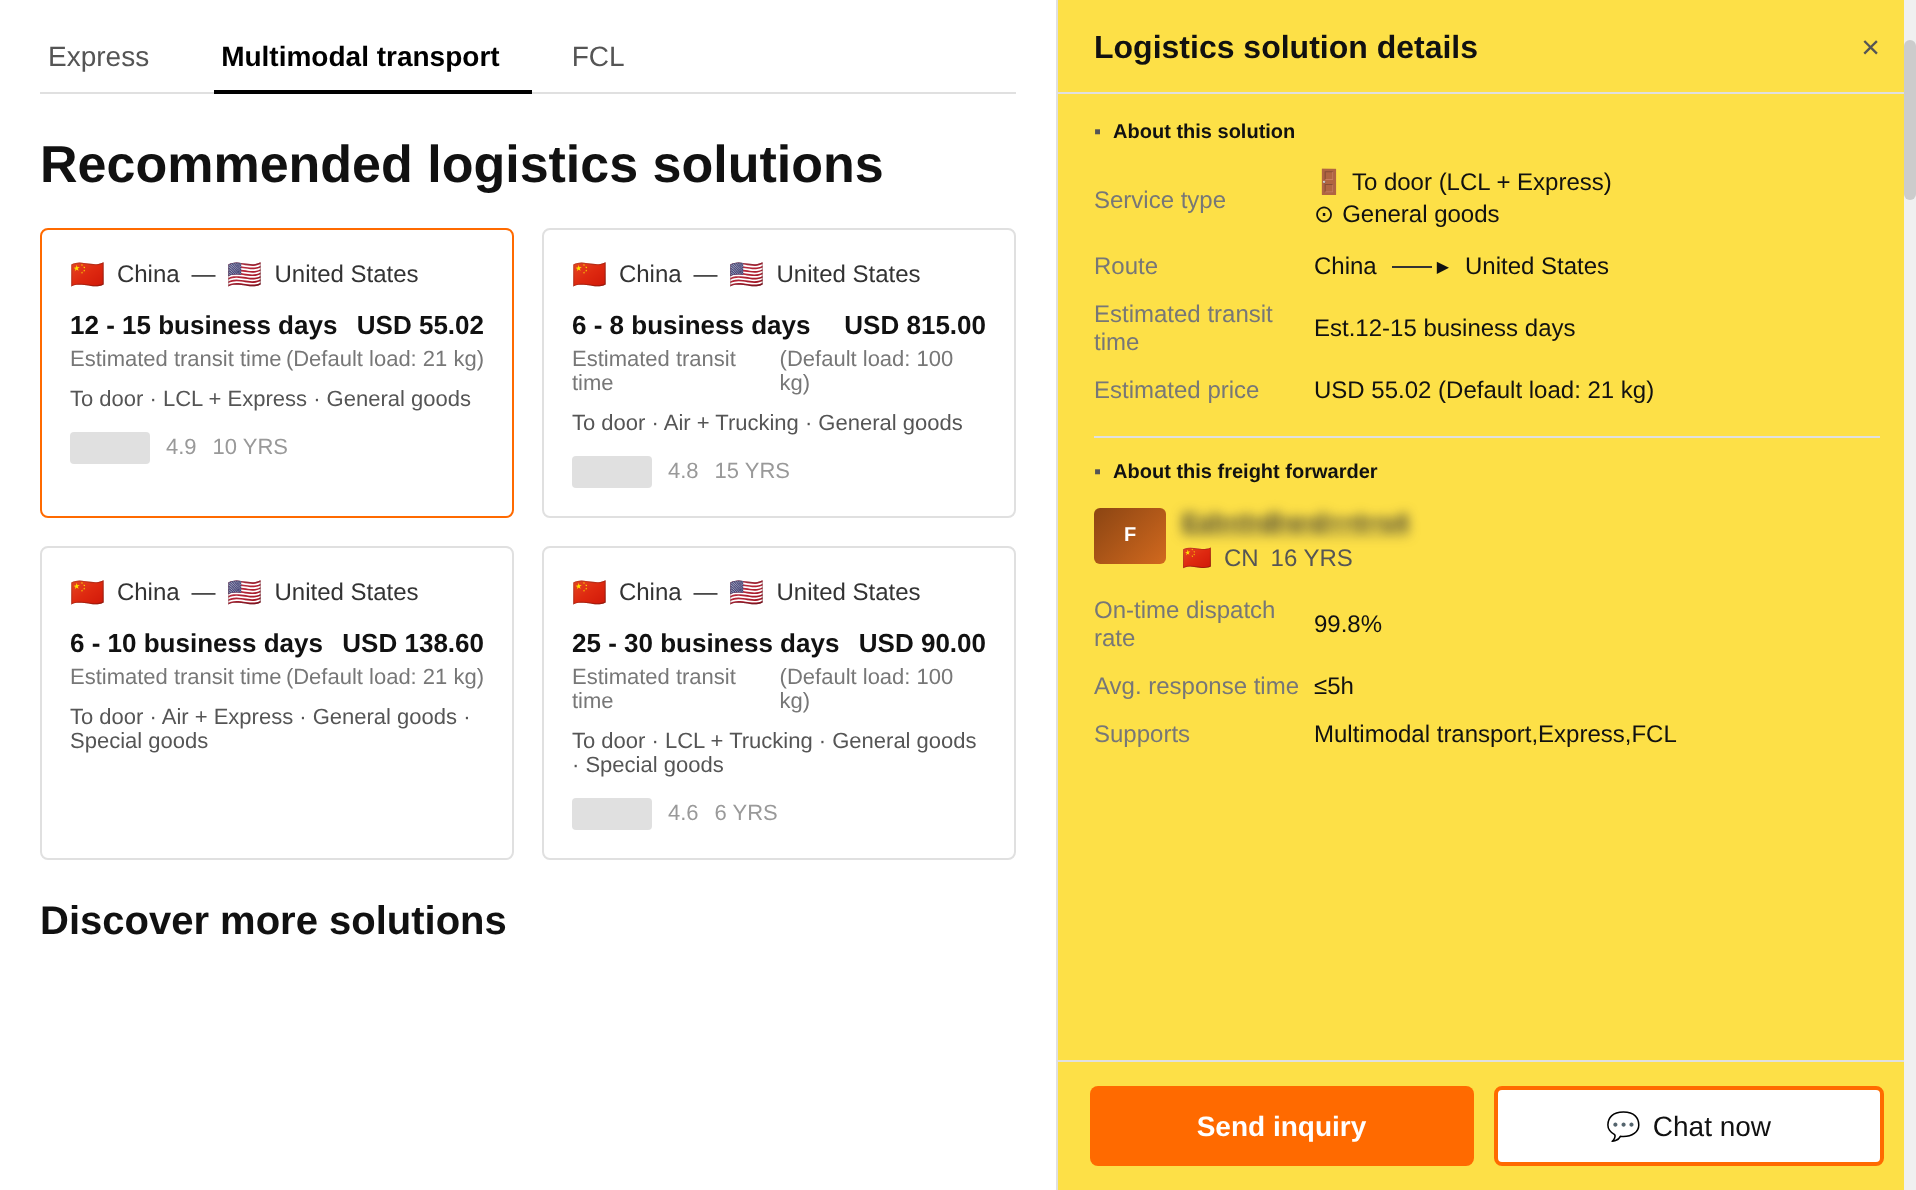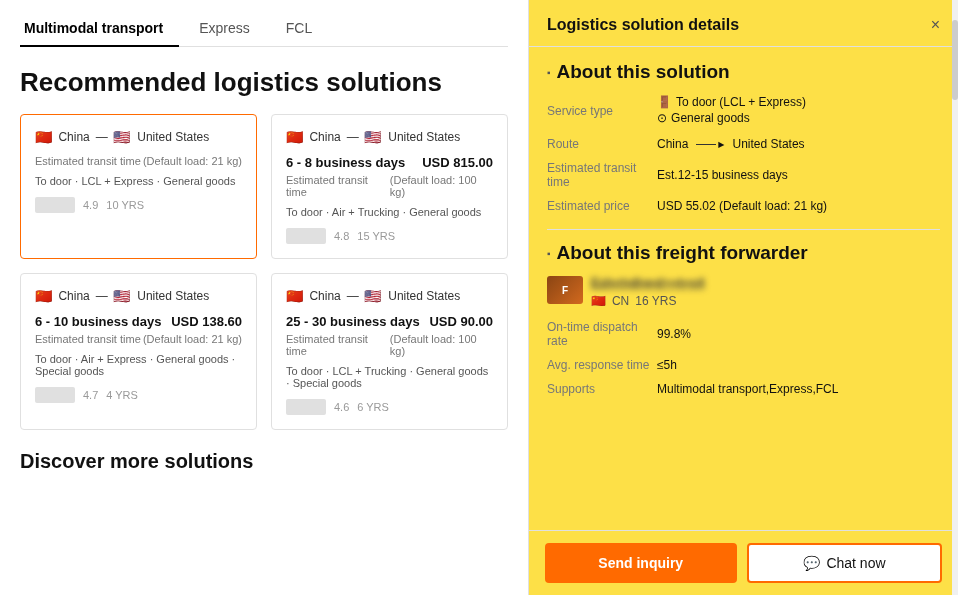--- a/index.html
+++ b/index.html
@@ -171,21 +171,21 @@
       line-height: 1;
     }
 
     .panel-body {
       flex: 1;
       overflow-y: auto;
       padding: 14px 18px;
     }
 
     .panel-section-title {
-      font-size: 19px;
+      font-size: 10px;
       font-weight: bold;
       color: #111;
       margin-bottom: 12px;
       display: flex;
       align-items: center;
       gap: 6px;
     }
 
     .panel-section-title::before {
       content: '▪';
@@ -337,37 +337,41 @@
       font-size: 12px;
       color: #333;
     }
   </style>
 </head>
 <body>
 
 <div class="main-content">
 
   <div class="tabs">
+    <div class="tab">Express</div>
     <div class="tab active">Multimodal transport</div>
-    <div class="tab">Express</div>
     <div class="tab">FCL</div>
   </div>
 
   <div class="section-title">Recommended logistics solutions</div>
 
   <div class="cards-grid">
 
     <div class="card active">
       <div class="card-route">
         <span class="flag">🇨🇳</span>
         <span>China</span>
         <span> — </span>
         <span class="flag">🇺🇸</span>
         <span>United States</span>
       </div>
+      <div class="card-main">
+        <span class="transit-time">12 - 15 business days</span>
+        <span class="price">USD 55.02</span>
+      </div>
       <div class="card-sub">
         <span>Estimated transit time</span>
         <span>(Default load: 21 kg)</span>
       </div>
       <div class="card-tags">To door · LCL + Express · General goods</div>
       <div class="card-footer">
         <span class="forwarder-logo"></span>
         <span>4.9</span>
         <span>10 YRS</span>
       </div>
@@ -407,25 +411,20 @@
       </div>
       <div class="card-main">
         <span class="transit-time">6 - 10 business days</span>
         <span class="price">USD 138.60</span>
       </div>
       <div class="card-sub">
         <span>Estimated transit time</span>
         <span>(Default load: 21 kg)</span>
       </div>
       <div class="card-tags">To door · Air + Express · General goods · Special goods</div>
-      <div class="card-footer">
-        <span class="forwarder-logo"></span>
-        <span>4.7</span>
-        <span>4 YRS</span>
-      </div>
     </div>
 
     <div class="card">
       <div class="card-route">
         <span class="flag">🇨🇳</span>
         <span>China</span>
         <span> — </span>
         <span class="flag">🇺🇸</span>
         <span>United States</span>
       </div>

